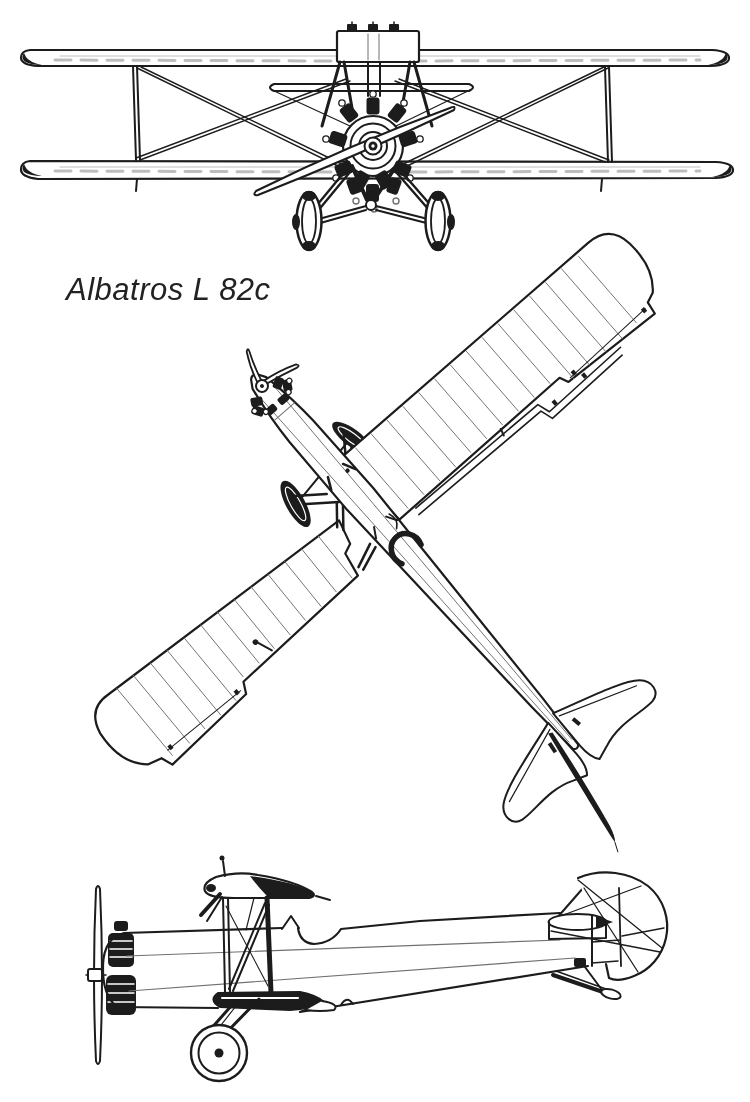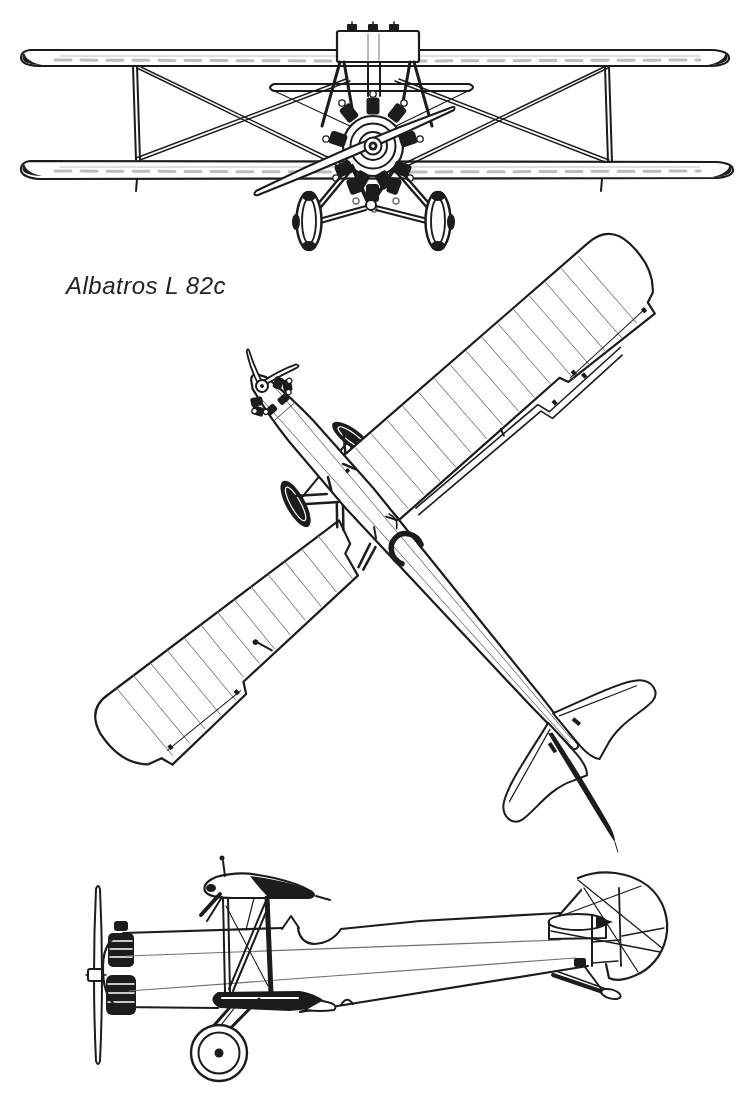--- a/index.html
+++ b/index.html
@@ -1,21 +1,21 @@
 <!DOCTYPE html>
 <html style="--background: #ffffff; --ink: #1c1c1c; --rib: #707070; --texture: #bdbdbd;"><head>
 <meta charset="utf-8">
 <style>
   :root { --background:#ffffff; --ink:#1c1c1c; --rib:#707070; --texture:#bdbdbd; }
   html,body { margin:0; padding:0; background:var(--background); }
   .page { width:750px; height:1102px; position:relative; background:var(--background); overflow:hidden; }
   .title {
     position:absolute; left:66px; top:272px;
     font-family:"Liberation Sans","DejaVu Sans",sans-serif;
-    font-style:italic; font-size:24px; color:#222; letter-spacing:0.5px;
+    font-style:italic; font-size:31px; color:#222; letter-spacing:0.5px;
   }
   svg { display:block; }
   .s  { stroke:var(--ink); fill:none; stroke-linecap:round; stroke-linejoin:round; }
   .sw { stroke:var(--ink); fill:#fff; stroke-linecap:round; stroke-linejoin:round; }
   .sd { stroke:none; fill:var(--ink); }
   .sds{ stroke:var(--ink); fill:var(--ink); stroke-linejoin:round; }
   .sr { stroke:var(--rib); fill:none; stroke-linecap:round; }
   .st { stroke:var(--texture); fill:none; stroke-linecap:round; }
   .swf{ stroke:#fff; fill:none; stroke-linecap:round; }
 </style>

